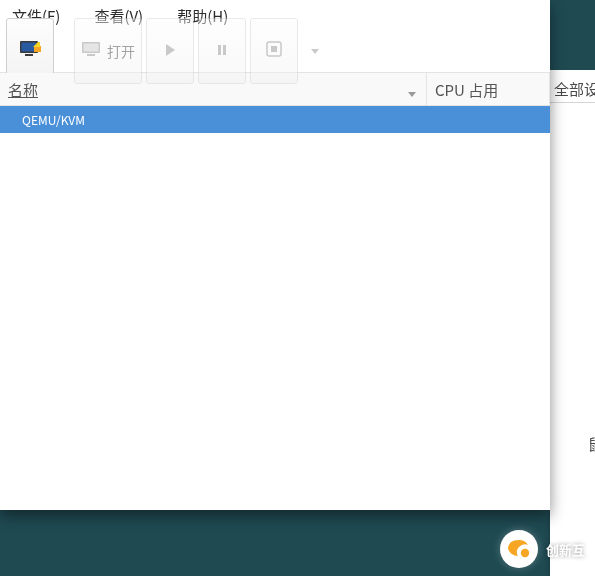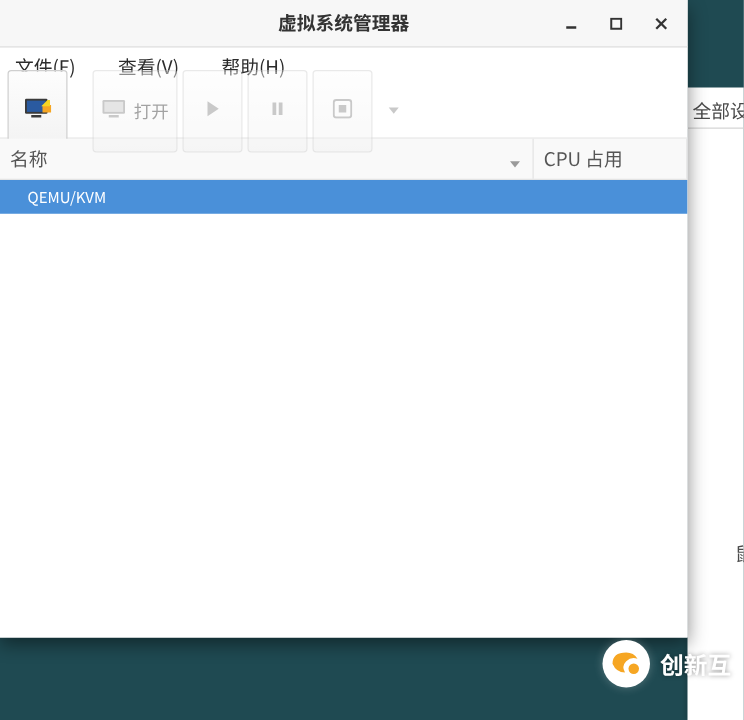--- a/index.html
+++ b/index.html
@@ -162,20 +162,21 @@
     display: flex;
     align-items: center;
     padding: 0 8px;
     color: #555;
     font-size: 15px;
     border-right: 1px solid #e4e4e4;
   }
   .colheaders .col-name {
     flex: 0 0 410px;
     justify-content: space-between;
+    text-decoration: underline;
   }
   .colheaders .col-cpu {
     flex: 1;
   }
   .colheaders .sort-ind {
     width: 12px;
     height: 12px;
   }
 
   
@@ -193,26 +194,26 @@
   }
   .list .row.selected {
     background: #4a90d9;
     color: #ffffff;
   }
 
   
   .watermark {
     position: absolute;
     right: 10px;
-    bottom: 26px;
+    bottom: 8px;
     display: flex;
     align-items: center;
     gap: 8px;
     color: #ffffff;
-    font-size: 19px;
+    font-size: 13px;
     font-weight: bold;
     pointer-events: none;
   }
   .watermark .logo {
     width: 38px;
     height: 38px;
     border-radius: 50%;
     background: #ffffff;
     display: flex;
     align-items: center;
@@ -230,41 +231,20 @@
 
 <div class="bg-window">
   <div class="bg-top"></div>
   <div class="bg-all-settings">全部设</div>
   <div class="bg-line"></div>
   <div class="bg-mouse">鼠</div>
 </div>
 
 <div class="window">
 
-  <div class="titlebar">
-    <div class="title">虚拟系统管理器</div>
-    <div class="title-buttons">
-      <div class="title-btn">
-        <svg width="10" height="10" viewBox="0 0 10 10">
-            <rect x="1" y="7" width="8" height="2" fill="#333"></rect>
-          </svg>
-      </div>
-      <div class="title-btn">
-        <svg width="10" height="10" viewBox="0 0 10 10">
-            <rect x="1" y="1" width="8" height="8" fill="none" stroke="#333" stroke-width="1.6"></rect>
-          </svg>
-      </div>
-      <div class="title-btn">
-        <svg width="10" height="10" viewBox="0 0 10 10">
-            <line x1="1" y1="1" x2="9" y2="9" stroke="#333" stroke-width="1.8"></line>
-            <line x1="9" y1="1" x2="1" y2="9" stroke="#333" stroke-width="1.8"></line>
-          </svg>
-      </div>
-    </div>
-  </div>
 
   <div class="menubar">
     <div class="menu-item">文件(F)</div>
     <div class="menu-item">查看(V)</div>
     <div class="menu-item">帮助(H)</div>
   </div>
 
   <div class="toolbar">
     <div class="tool-btn">
       <span>

